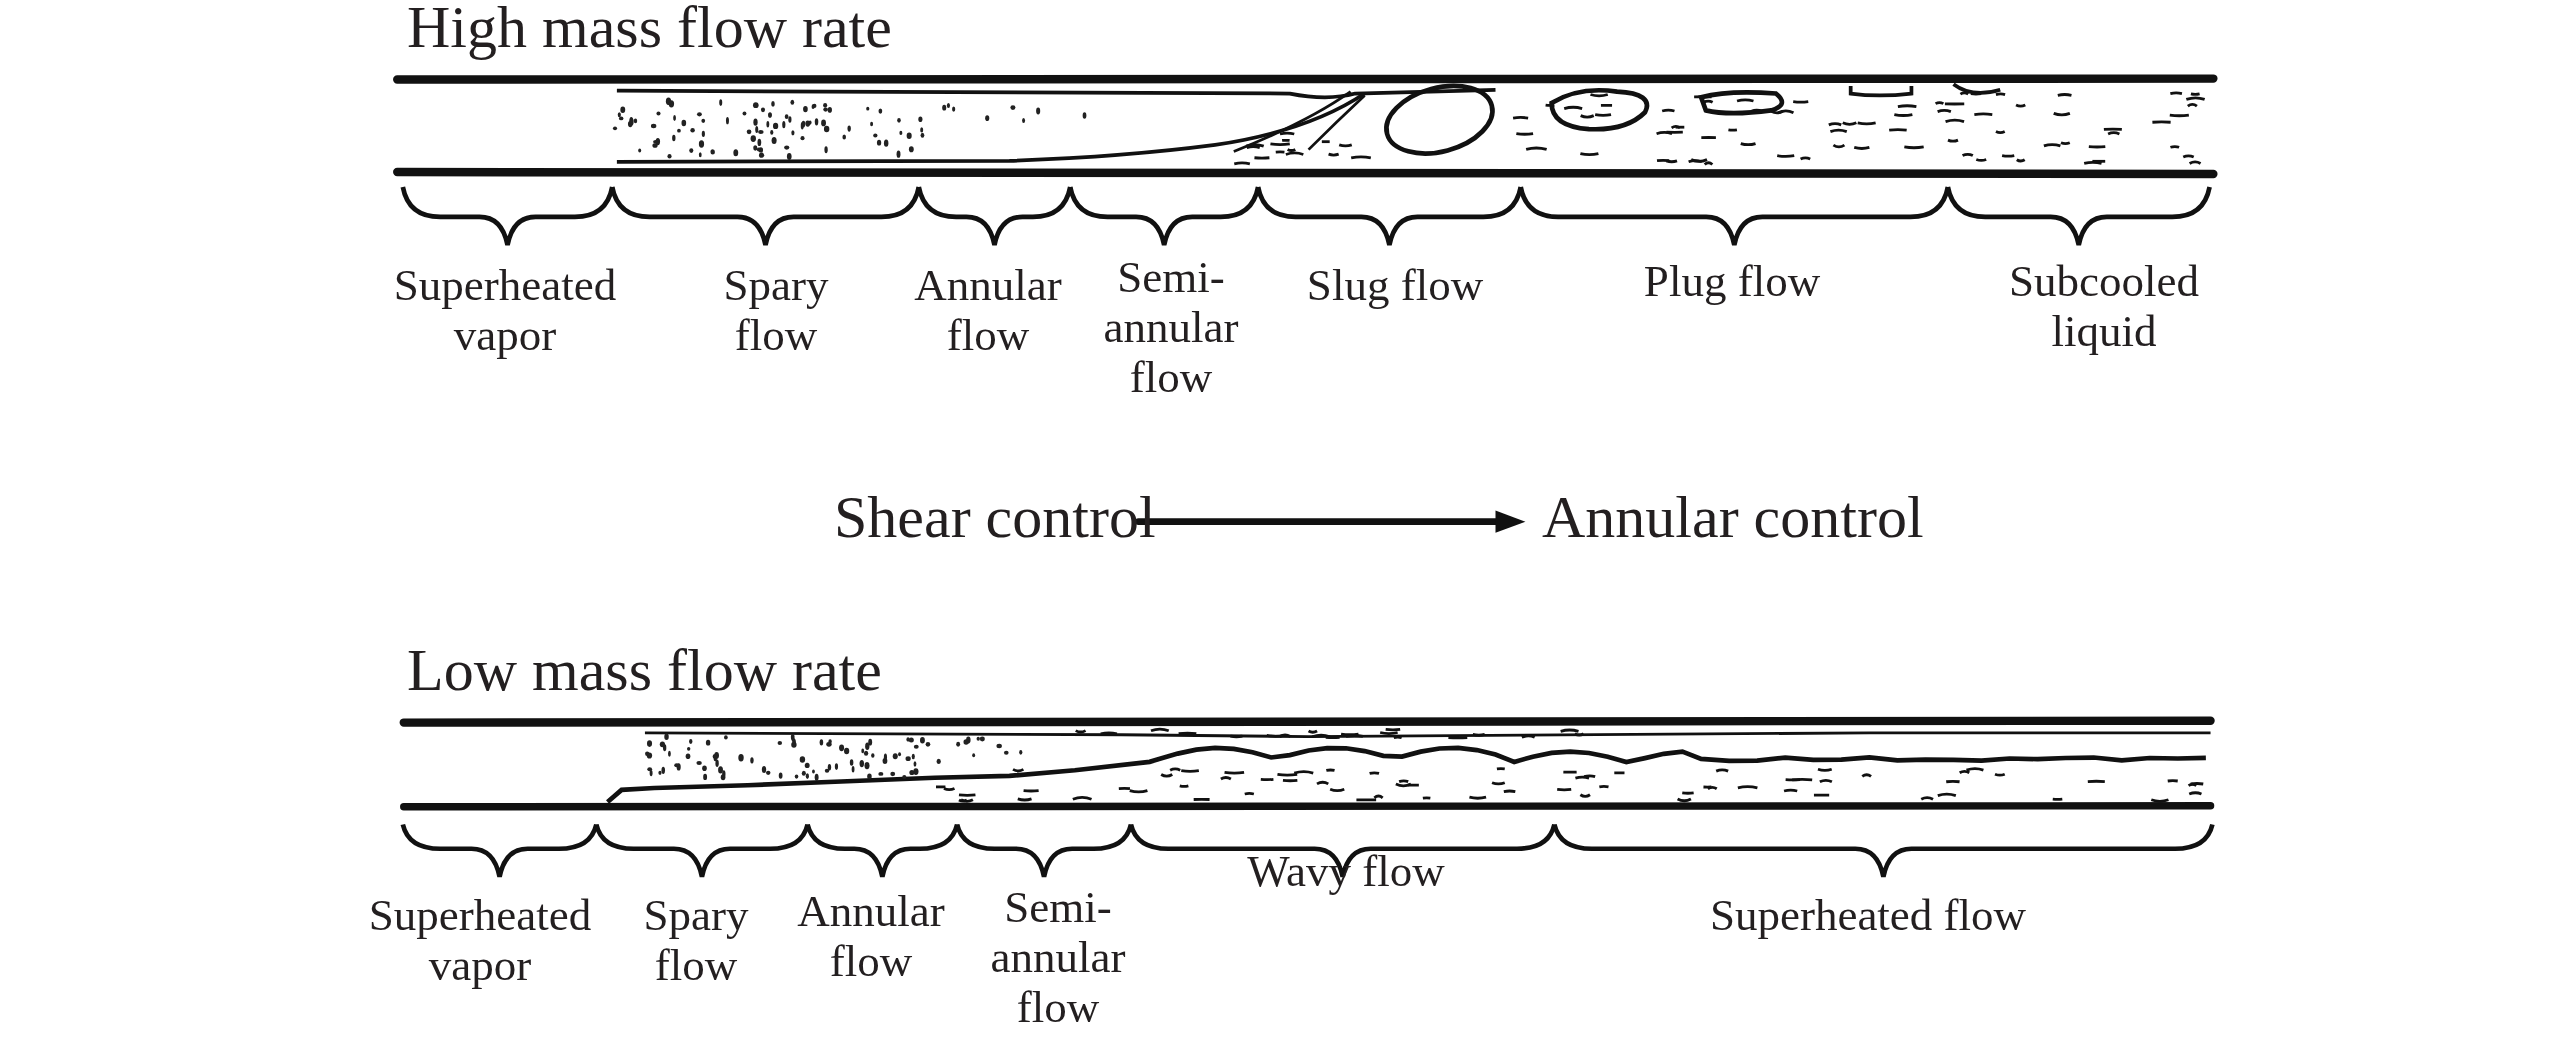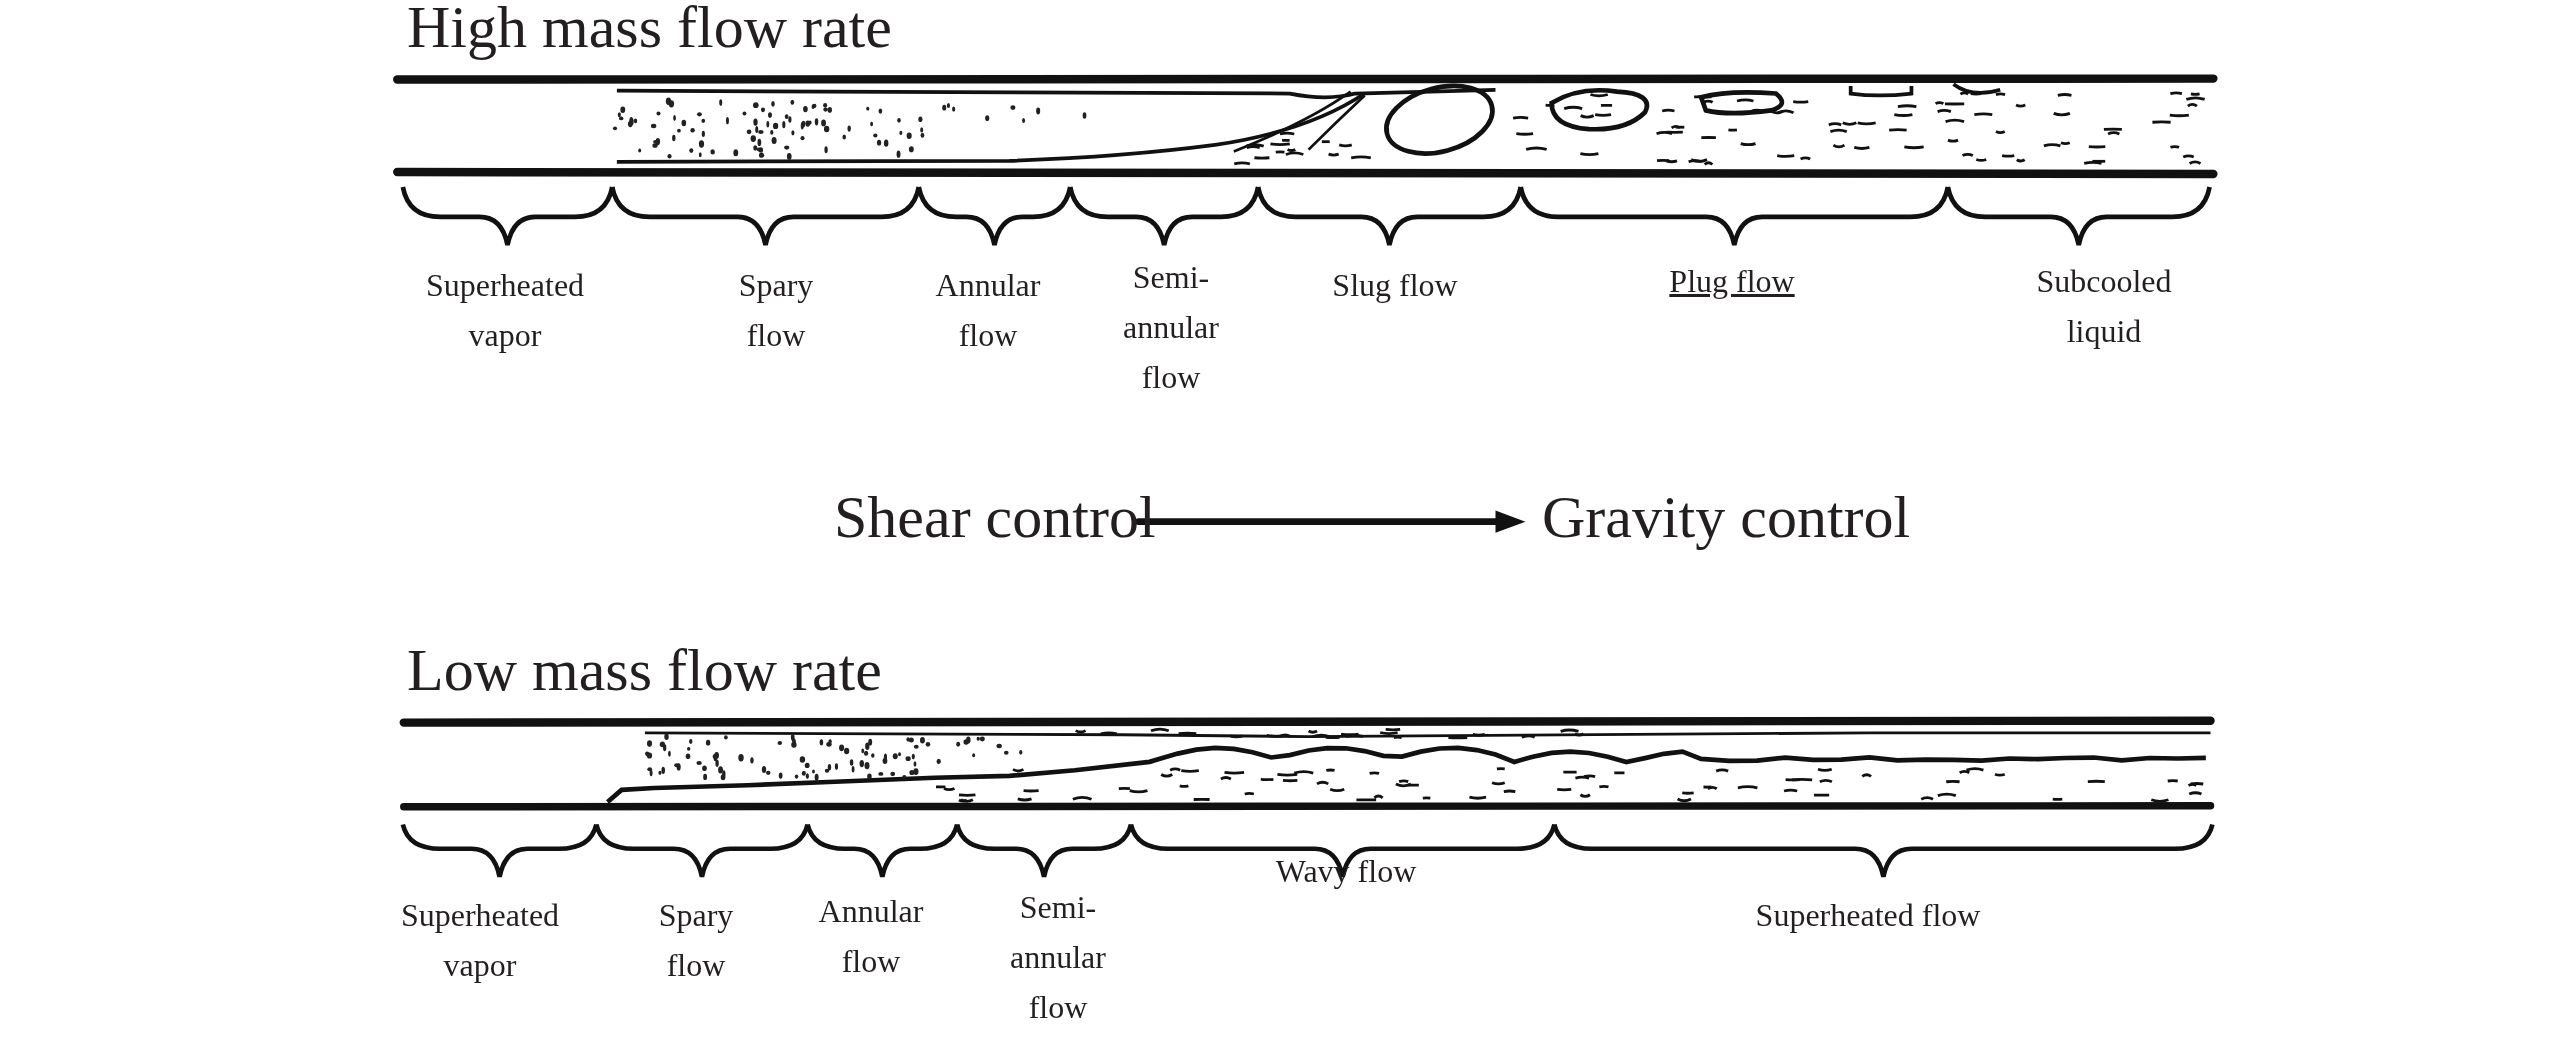--- a/index.html
+++ b/index.html
@@ -1,20 +1,20 @@
 <!DOCTYPE html>
 <html style="font-size:15px"><head>
 <meta charset="utf-8">
 <style>
   html, body { margin: 0; padding: 0; background: #ffffff; }
   body { width: 2576px; height: 1047px; position: relative; overflow: hidden;
          font-family: "Liberation Serif", "DejaVu Serif", serif; color: #231f20; }
   #diagram { position: absolute; left: 0; top: 0; width: 2576px; height: 1047px; }
   .txt { position: absolute; font-size: 60px; line-height: 50px; white-space: nowrap; color: #231f20; }
-  .lbl { position: absolute; font-size: 32px; line-height: 50px; text-align: center; color: #231f20; transform: translateX(-50%); }
+  .lbl { position: absolute; font-size: 45px; line-height: 50px; text-align: center; color: #231f20; transform: translateX(-50%); }
   .lbl span { display: block; }
 </style>
 </head>
 <body>
 
 <svg id="diagram" xmlns="http://www.w3.org/2000/svg" width="2576" height="1047" viewBox="0 0 2756 1120">
 
   <g>
     <line x1="425" y1="85" x2="2368" y2="84" stroke="#111" stroke-width="9" stroke-linecap="round"></line>
     <line x1="425" y1="184" x2="2368" y2="186" stroke="#111" stroke-width="9" stroke-linecap="round"></line>
@@ -436,21 +436,21 @@
       <path d="M864,882 Q870,908 904,908 L914,908 Q938,908 944,938 Q950,908 974,908 L984,908 Q1018,908 1024,882"></path>
       <path d="M1024,882 Q1030,908 1064,908 L1087,908 Q1111,908 1117,938 Q1123,908 1147,908 L1170,908 Q1204,908 1210,882"></path>
       <path d="M1210,882 Q1216,908 1250,908 L1406.5,908 Q1430.5,908 1436.5,938 Q1442.5,908 1466.5,908 L1623,908 Q1657,908 1663,882"></path>
       <path d="M1663,882 Q1669,908 1703,908 L1985,908 Q2009,908 2015,938 Q2021,908 2045,908 L2327,908 Q2361,908 2367,882"></path>
     </g>
 </svg>
 
 <div class="txt" style="left:407px; top:1.9px;">High mass flow rate</div>
 <div class="txt" style="left:407px; top:645px;">Low mass flow rate</div>
 <div class="txt" style="left:834px; top:492px;">Shear control</div>
-<div class="txt" style="left:1542px; top:492px;">Gravity control</div>
+<div class="txt" style="left:1542px; top:492px;">Annular control</div>
 
 <div id="high-labels">
     <div class="lbl" style="left: 505px; top: 260px;">
       <span>Superheated</span>
       <span>vapor</span>
     </div>
     <div class="lbl" style="left: 776px; top: 260px;">
       <span>Spary</span>
       <span>flow</span>
     </div>
@@ -459,21 +459,21 @@
       <span>flow</span>
     </div>
     <div class="lbl" style="left: 1171px; top: 252px;">
       <span>Semi-</span>
       <span>annular</span>
       <span>flow</span>
     </div>
     <div class="lbl" style="left: 1395px; top: 260px;">
       <span>Slug flow</span>
     </div>
-    <div class="lbl" style="left: 1732px; top: 256px; text-decoration: underline;">
+    <div class="lbl" style="left: 1732px; top: 256px;">
       <span>Plug flow</span>
     </div>
     <div class="lbl" style="left: 2075px; top: 256px; margin-left: 29px;">
       <span>Subcooled</span>
       <span>liquid</span>
     </div>
   </div>
 <div id="low-labels">
     <div class="lbl" style="left: 480px; top: 890px;">
       <span>Superheated</span>

